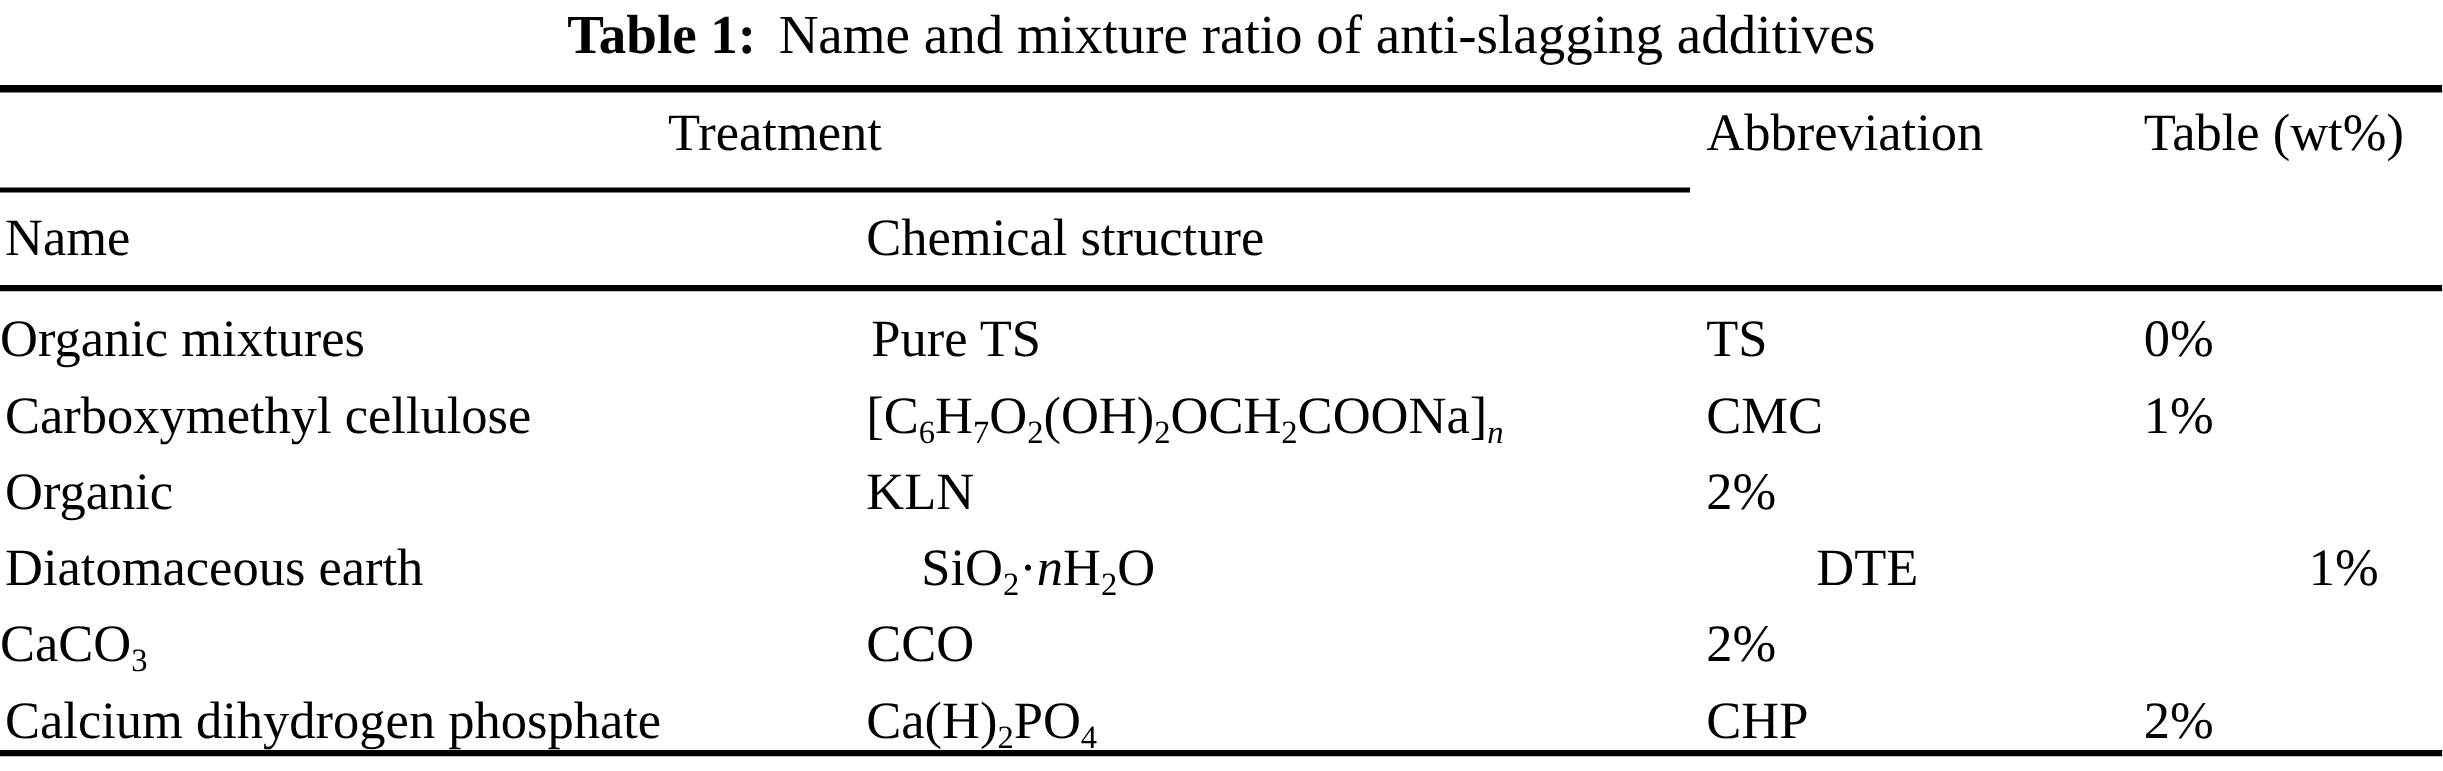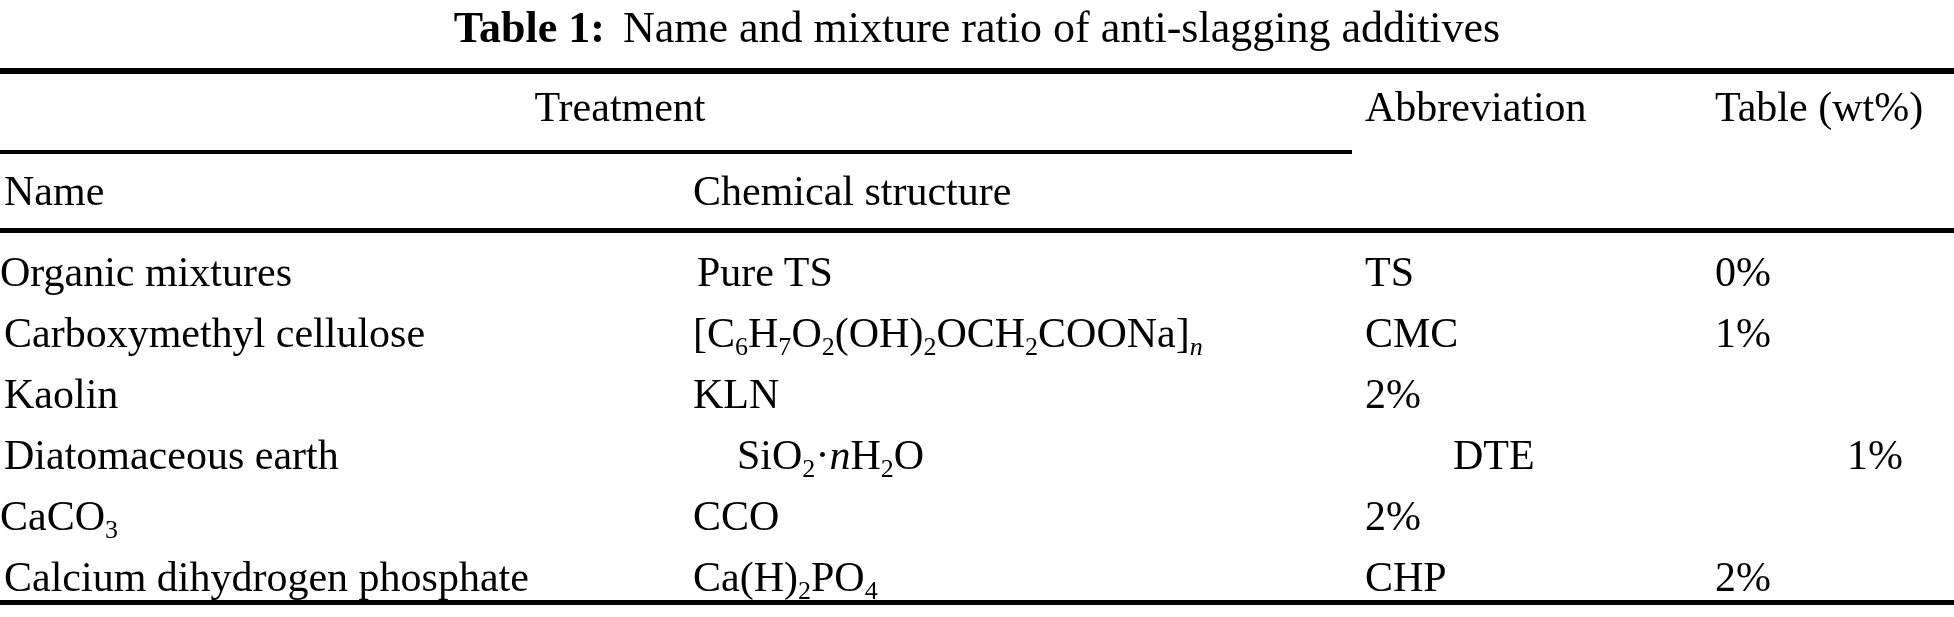--- a/index.html
+++ b/index.html
@@ -105,21 +105,21 @@
   </div>
 
   <div class="trow r2">
     <div class="cell c-name">Carboxymethyl cellulose</div>
     <div class="cell">[C<sub>6</sub>H<sub>7</sub>O<sub>2</sub>(OH)<sub>2</sub>OCH<sub>2</sub>COONa]<sub><i>n</i></sub></div>
     <div class="cell">CMC</div>
     <div class="cell">1%</div>
   </div>
 
   <div class="trow r3">
-    <div class="cell c-name">Kaolin</div>
+    <div class="cell c-name">Organic</div>
     <div class="cell">KLN</div>
     <div class="cell">2%</div>
   </div>
 
   <div class="trow r4">
     <div class="cell c-name">Diatomaceous earth</div>
     <div class="cell">SiO<sub>2</sub>·<i>n</i>H<sub>2</sub>O</div>
     <div class="cell">DTE</div>
     <div class="cell">1%</div>
   </div>

